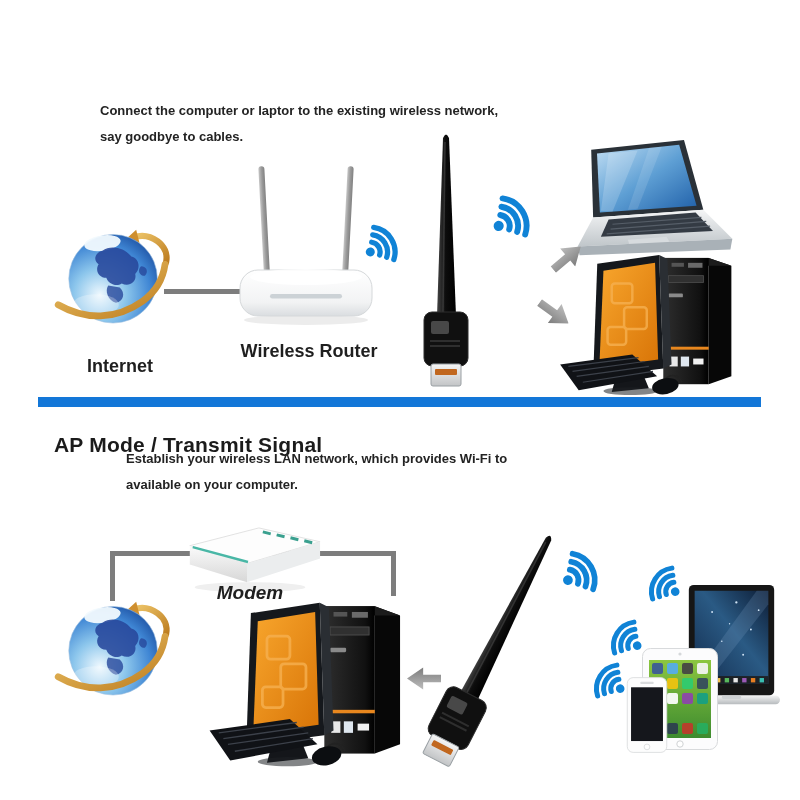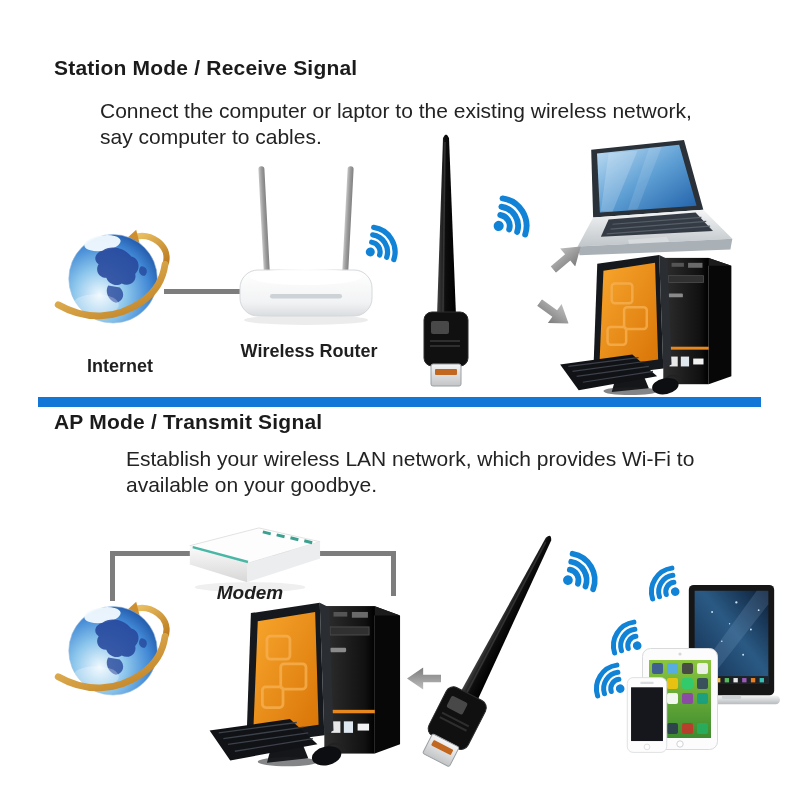--- a/index.html
+++ b/index.html
@@ -2,21 +2,21 @@
 <html><head>
 <meta charset="utf-8">
 <style>
   html,body{margin:0;padding:0;background:#ffffff;}
   .canvas{
     position:relative;width:800px;height:800px;background:#ffffff;overflow:hidden;
     font-family:"Liberation Sans", sans-serif;color:#1c1c1c;
   }
   .abs{position:absolute;}
   .heading{font-size:21px;font-weight:bold;letter-spacing:.2px;color:#1b1b1b;white-space:nowrap;}
-  .desc{font-size:21px;font-weight:normal;color:#232323;line-height:26px;white-space:nowrap;}
+  .desc{font-size:13px;font-weight:bold;color:#232323;line-height:26px;white-space:nowrap;}
   .lbl{font-size:18px;font-weight:bold;color:#1f1f1f;text-align:center;white-space:nowrap;}
   .bar{background:#1377d8;}
   .wire{background:#7d7d7d;}
   svg{display:block;}
 </style>
 </head>
 <body>
 
 <div class="canvas">
 
@@ -86,24 +86,23 @@
         <stop offset="0" stop-color="#8cc63f"></stop>
           <stop offset="1" stop-color="#3d8b2f"></stop>
       </linearGradient>
       <linearGradient id="gArr" x1="0" y1="0" x2="0" y2="1">
         <stop offset="0" stop-color="#bdbdbd"></stop>
           <stop offset="1" stop-color="#7c7c7c"></stop>
       </linearGradient>
     </defs>
   </svg>
 
-  <div class="abs heading" style="left:54px;top:56px;">Station Mode / Receive Signal</div>
   <div class="abs desc" style="left:100px;top:98px;">
     <div>Connect the computer or laptor to the existing wireless network,</div>
-    <div>say computer to cables.</div>
+    <div>say goodbye to cables.</div>
   </div>
 
   <svg class="abs" style="left:52px;top:220px;" width="126" height="130" viewBox="0 0 130 135">
     <path d="M 118 44 C 122 26 102 12 84 18" stroke="url(#gGold)" stroke-width="6.5" fill="none" stroke-linecap="round"></path>
     <polygon points="72,24 87,10 92,30" fill="#cf8f2e"></polygon>
     <circle cx="63" cy="61" r="46" fill="url(#gSph)" stroke="#9fc0e0" stroke-width="0.6"></circle>
     <ellipse cx="52" cy="24" rx="19" ry="8" fill="#f2fafe" opacity=".95" transform="rotate(-8 52 24)"></ellipse>
     <path d="M52 32 C 44 34 42 42 48 46 C 44 52 48 60 56 60 C 58 66 66 70 72 66 C 80 70 88 64 86 56 C 92 50 90 40 82 38 C 74 28 60 26 52 32 Z" fill="#27479b" opacity=".88"></path>
     <path d="M92 48 C 88 52 90 58 96 58 C 100 54 98 48 92 48 Z" fill="#27479b" opacity=".8"></path>
     <path d="M58 68 C 54 74 58 84 66 86 C 74 84 76 76 70 70 Z" fill="#27479b" opacity=".8"></path>
@@ -195,24 +194,24 @@
     <polygon points="58,129 84,125 90,140 54,144" fill="#14161a"></polygon>
     <ellipse cx="72" cy="143" rx="26" ry="4" fill="#1d2025" opacity=".55"></ellipse>
     <polygon points="4,116 74,106 98,128 22,142" fill="#101216"></polygon>
     <path d="M12 118 L80 109 M16 123 L86 113 M20 128 L90 118 M26 134 L94 123" stroke="#3c414a" stroke-width="1.2" fill="none"></path>
     <path d="M106 131 C 112 124 120 128 122 134" stroke="#222" stroke-width="1.5" fill="none"></path>
     <ellipse cx="106" cy="138" rx="13" ry="8" fill="#0c0e11" transform="rotate(-12 106 138)"></ellipse>
   </svg>
 
   <div class="abs bar" style="left:38px;top:397px;width:723px;height:10px;"></div>
 
-  <div class="abs heading" style="left:54px;top:410px;">AP Mode / Transmit Signal</div>
+  <div class="abs heading" style="left:54px;top:433px;">AP Mode / Transmit Signal</div>
   <div class="abs desc" style="left:102px;top:446px;margin-left:24px;">
     <div>Establish your wireless LAN network, which provides Wi-Fi to</div>
-    <div>available on your goodbye.</div>
+    <div>available on your computer.</div>
   </div>
 
   <div class="abs wire" style="left:110px;top:551px;width:286px;height:5px;"></div>
   <div class="abs wire" style="left:110px;top:551px;width:5px;height:50px;"></div>
   <div class="abs wire" style="left:391px;top:551px;width:5px;height:45px;"></div>
 
   <svg class="abs" style="left:166px;top:522px;" width="168" height="77" viewBox="0 0 170 78">
     <ellipse cx="85" cy="66" rx="56" ry="5" fill="#efefef"></ellipse>
     <polygon points="24,24 94,6 156,20 82,42" fill="#fdfdfd" stroke="#e2e2e2"></polygon>
     <polygon points="24,24 82,42 82,61 24,43" fill="url(#gModF)"></polygon>

